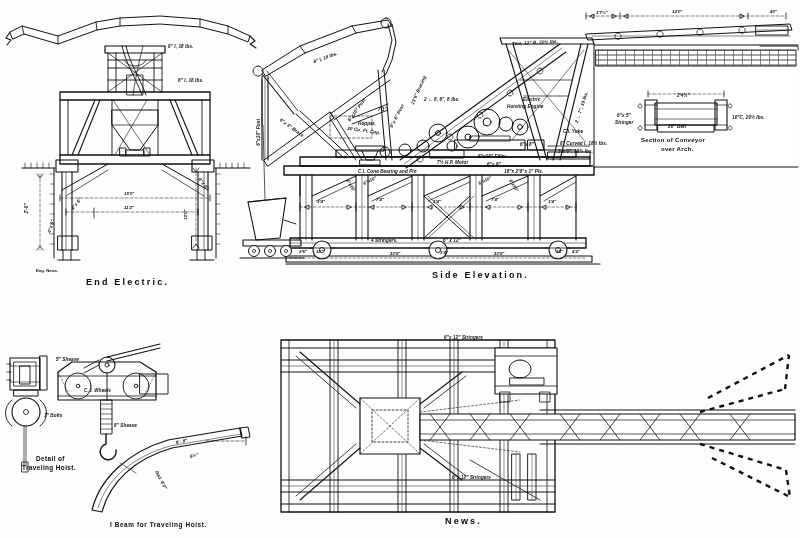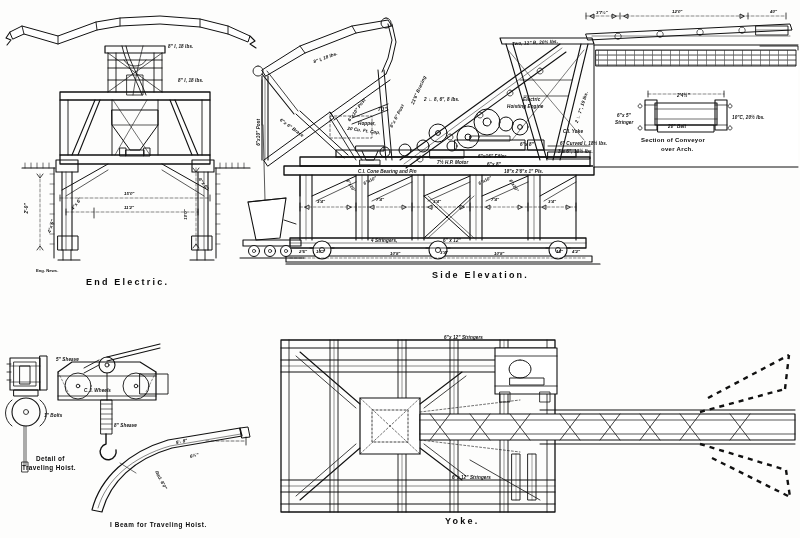--- a/index.html
+++ b/index.html
@@ -381,21 +381,21 @@
         <path d="M786 470 L790 497"></path>
       </g>
 
     </g>
   </svg>
 
   <div class="credit" style="left:36px;top:268px;">Eng. News.</div>
 
   <div class="cap" style="left:86px;top:277px;">End  Electric.</div>
   <div class="cap" style="left:432px;top:270px;text-align:right;">Side  Elevation.</div>
-  <div class="cap" style="left:445px;top:516px;">Yoke.</div>
+  <div class="cap" style="left:445px;top:516px;">News.</div>
   <div class="cap" style="left:110px;top:521px;font-size:6.4px;letter-spacing:.6px;">I Beam for Traveling Hoist.</div>
   <div class="cap" style="left:36px;top:455px;font-size:6.4px;letter-spacing:.4px;">Detail of</div>
   <div class="cap" style="left:22px;top:464px;font-size:6.4px;letter-spacing:.4px;">Traveling Hoist.</div>
   <div class="cap" style="left:641px;top:137px;font-size:6px;letter-spacing:.3px;">Section of Conveyor</div>
   <div class="cap" style="left:661px;top:146px;font-size:6px;letter-spacing:.3px;">over Arch.</div>
 
   <div class="lbl" style="left:168px;top:45px;">8" I, 18 lbs.</div>
   <div class="lbl" style="left:178px;top:79px;">8" I, 18 lbs.</div>
   <div class="lbl" style="left:70px;top:202px;transform:rotate(-52deg);">4"x 6"</div>
   <div class="lbl" style="left:196px;top:182px;transform:rotate(52deg);">4"x 6"</div>

